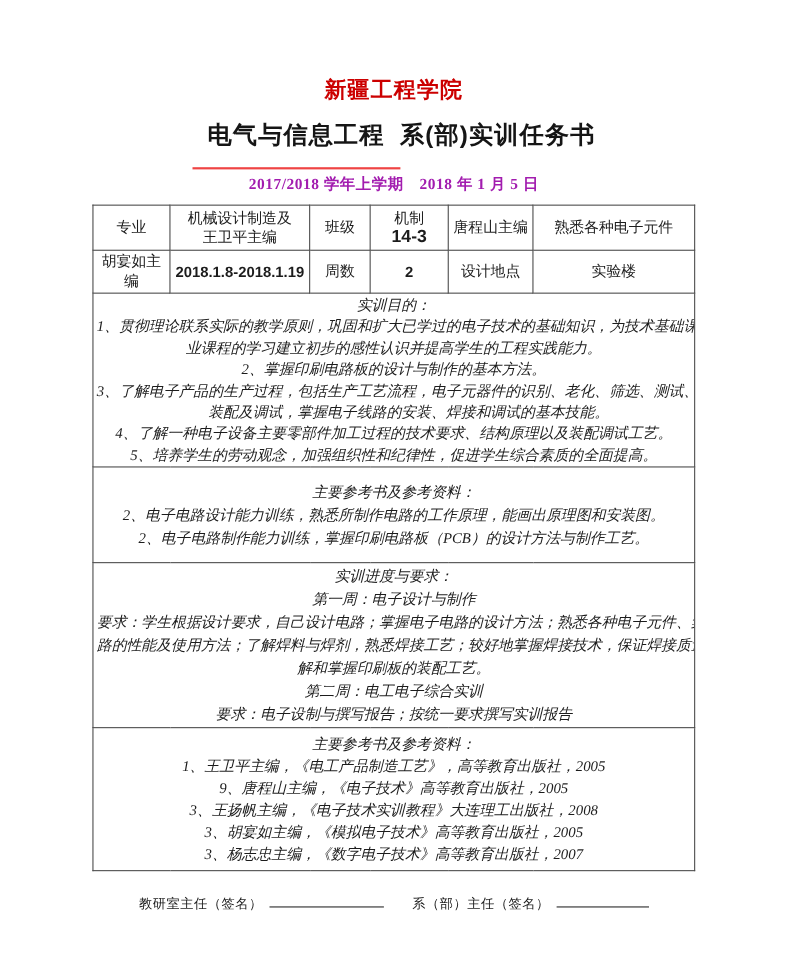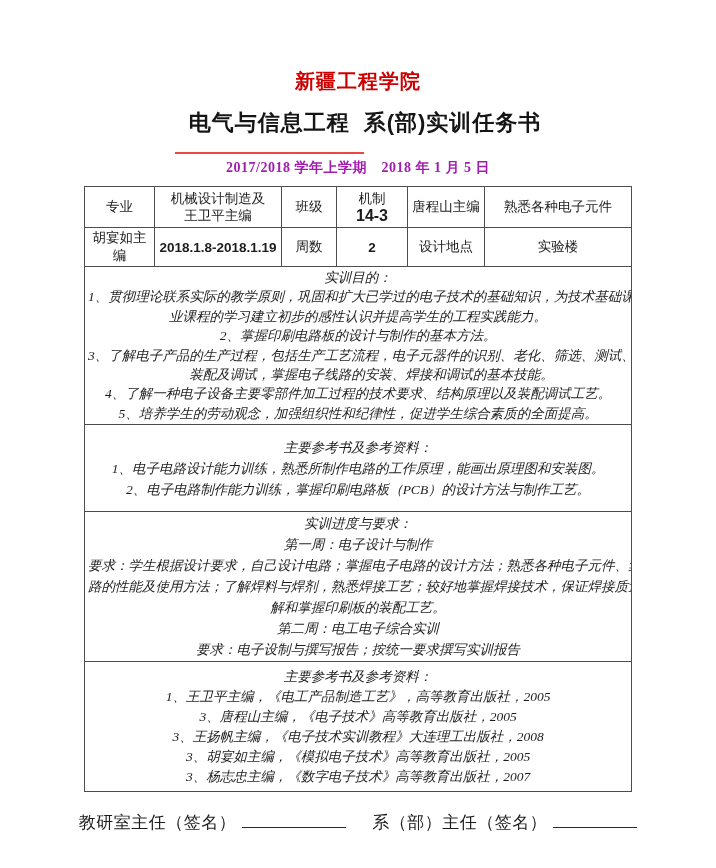--- a/index.html
+++ b/index.html
@@ -47,21 +47,21 @@
     padding:3px 4px 0 6px; font-size:12.8px;
   }
   td.s1 { height:155px; } .s1 .line { line-height:19.4px; }
   td.s2 { height:87px;  } .s2 .line { line-height:21px;   }
   td.s3 { height:150px;margin-top:40px; } .s3 .line { line-height:21px;   }
   td.s4 { height:130px; } .s4 .line { line-height:20px;   }
   .section .line { white-space:nowrap;font-style:italic; }
 
   .footer {
     margin-top:19px; text-align:center;
-    font-size:17px; color:#1c1c1c; letter-spacing:0.5px;
+    font-size:12px; color:#1c1c1c; letter-spacing:0.5px;
   }
   .sigline {
     display:inline-block; height:13px;
     border-bottom:1.5px solid #2a2a2a; vertical-align:baseline;
   }
   .sigline.long  { width:104px; margin:0 26px 0 6px; }
   .sigline.short { width:84px;  margin:0 0 0 6px; }
 </style>
 </head>
 <body>
@@ -122,21 +122,21 @@
               <div class="line">4、了解一种电子设备主要零部件加工过程的技术要求、结构原理以及装配调试工艺。</div>
               <div class="line">5、培养学生的劳动观念，加强组织性和纪律性，促进学生综合素质的全面提高。</div>
             </div>
       </td>
     </tr>
 
     <tr>
       <td class="section s2" colspan="6">
         <div class="line">主要参考书及参考资料：</div>
         <div>
-              <div class="line">1、电子电路设计能力训练，熟悉所制作电路的工作原理，能画出原理图和安装图。</div>
+              <div class="line">2、电子电路设计能力训练，熟悉所制作电路的工作原理，能画出原理图和安装图。</div>
               <div class="line">2、电子电路制作能力训练，掌握印刷电路板（PCB）的设计方法与制作工艺。</div>
             </div>
       </td>
     </tr>
 
     <tr>
       <td class="section s3" colspan="6">
         <div class="line">实训进度与要求：</div>
         <div>
               <div class="line">第一周：电子设计与制作</div>
@@ -147,21 +147,21 @@
               <div class="line">要求：电子设制与撰写报告；按统一要求撰写实训报告</div>
             </div>
       </td>
     </tr>
 
     <tr>
       <td class="section s4" colspan="6">
         <div class="line">主要参考书及参考资料：</div>
         <div>
               <div class="line">1、王卫平主编，《电工产品制造工艺》，高等教育出版社，2005</div>
-              <div class="line">3、唐程山主编，《电子技术》高等教育出版社，2005</div>
+              <div class="line">9、唐程山主编，《电子技术》高等教育出版社，2005</div>
               <div class="line">3、王扬帆主编，《电子技术实训教程》大连理工出版社，2008</div>
               <div class="line">3、胡宴如主编，《模拟电子技术》高等教育出版社，2005</div>
               <div class="line">3、杨志忠主编，《数字电子技术》高等教育出版社，2007</div>
             </div>
       </td>
     </tr>
   </tbody>
     </table>
 
   <div class="footer">

